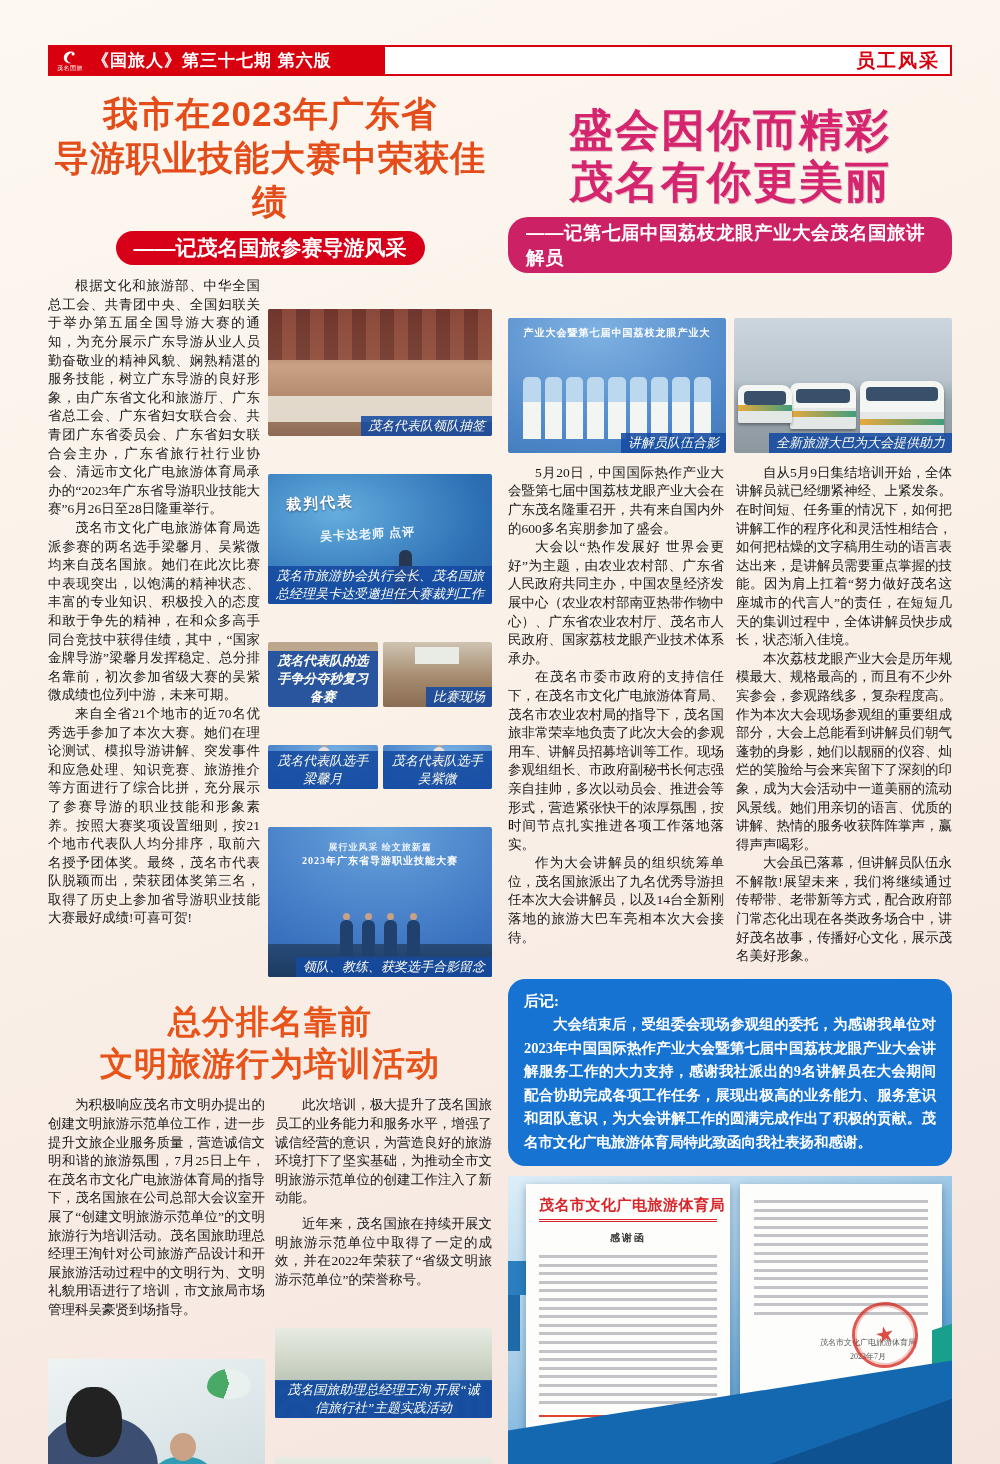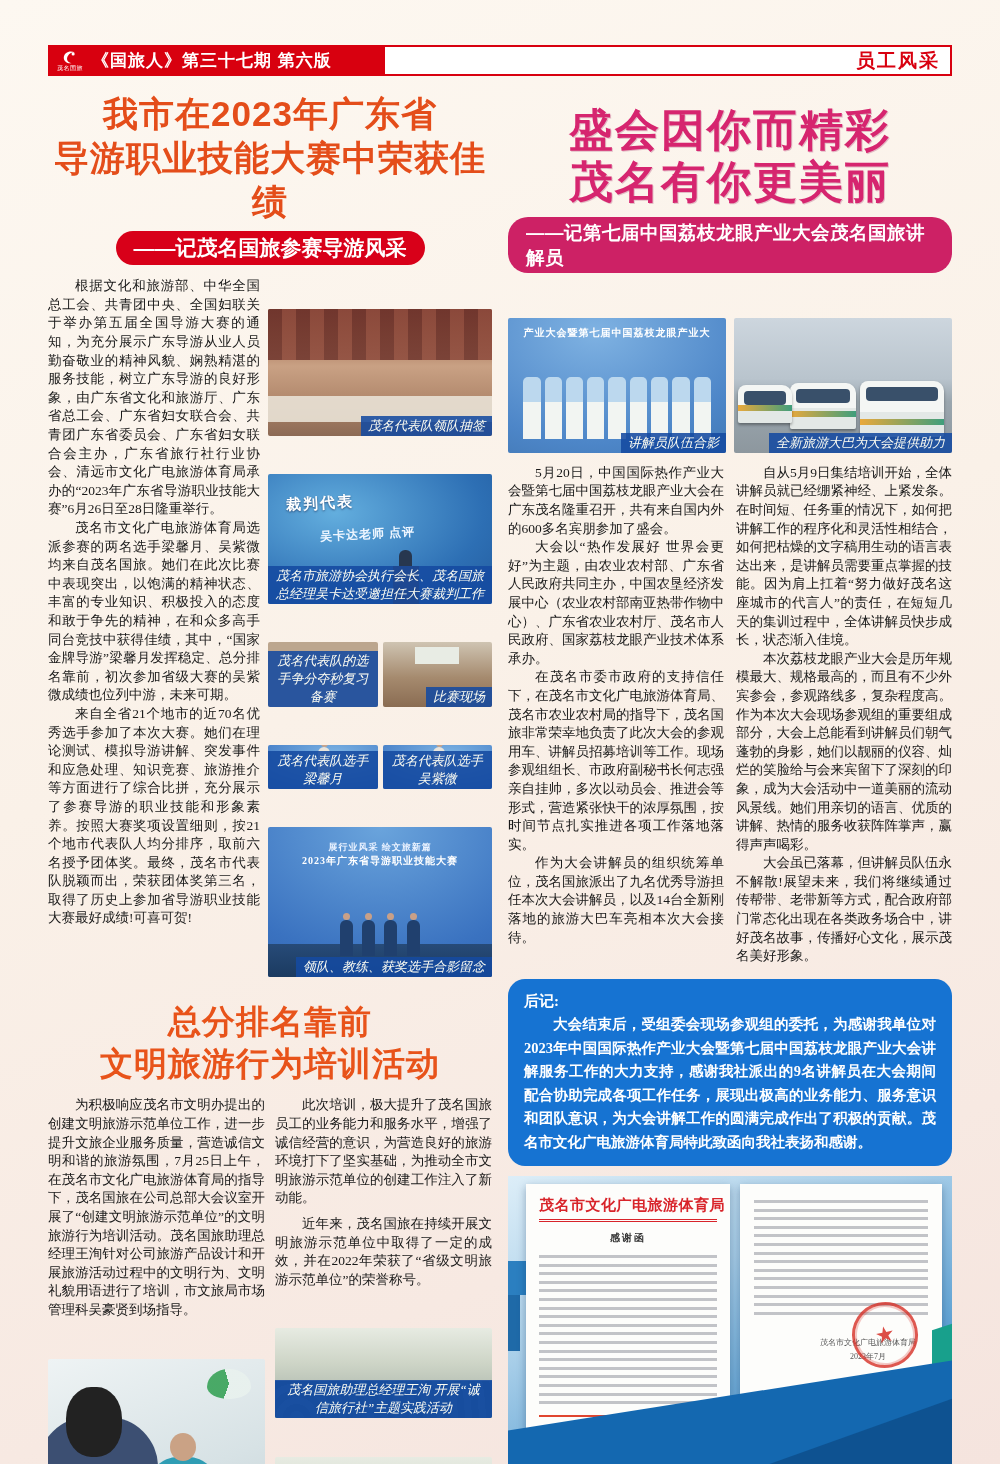--- a/index.html
+++ b/index.html
@@ -61,21 +61,21 @@
          background:repeating-linear-gradient(90deg,#6e342c 0 14px,#8d4a3c 14px 28px); opacity:.85; }
   .ph-meeting .table { position:absolute; left:0; right:0; bottom:14px; height:26px; background:#e9e2d6; opacity:.9; }
   .ph-stage { background:radial-gradient(120% 120% at 30% 30%,#63aede 0%,#2d6fb4 55%,#1c4e8e 100%); }
   .screen-t1 { position:absolute; left:18px; top:20px; color:#fff; font-weight:700;
                font-size:15px; letter-spacing:2px; transform:rotate(-3deg); text-shadow:0 1px 2px rgba(0,0,40,.5); }
   .screen-t2 { position:absolute; left:52px; top:52px; color:#eef6ff; font-weight:700;
                font-size:12px; letter-spacing:1px; transform:rotate(-3deg); }
   .podium { position:absolute; left:56%; bottom:0; width:26px; height:38px; background:#5d3a28; }
   .podium::before { content:""; position:absolute; left:6px; top:-16px; width:13px; height:16px;
                border-radius:6px 6px 0 0; background:#27374f; }
-  .ph-study { background:linear-gradient(160deg,#d9cbb8 0%,#bca68e 60%,#907react 100%); background-color:#bca68e; }
+  .ph-study { background:linear-gradient(160deg,#d9cbb8 0%,#bca68e 60%,#907react 100%); background-color:#bca68e;font-weight:bold; }
   .ph-room  { background:linear-gradient(180deg,#cfc4b2 0%,#a58a6e 55%,#8a6c52 100%); }
   .ph-room .scr { position:absolute; left:30%; top:8%; width:40%; height:26%; background:#e8ecе4; background-color:#e8ece4; }
   .ph-blue  { background:radial-gradient(130% 130% at 60% 20%,#7db4e4 0%,#3f78c4 60%,#2c5ca4 100%); }
   .figure { position:absolute; bottom:18%; left:46%; width:12px; height:34px;
             border-radius:6px 6px 0 0; background:#e8e4dc; }
   .figure::before { content:""; position:absolute; top:-7px; left:3px; width:7px; height:7px;
             border-radius:50%; background:#caa489; }
   .ph-big { background:radial-gradient(140% 160% at 50% 0%,#6aa4dc 0%,#3a72c0 55%,#2a58a0 100%); }
   .bd-line1 { position:absolute; top:14px; width:100%; text-align:center; color:#eaf2ff;
               font-size:9px; letter-spacing:1px; font-weight:700; }

